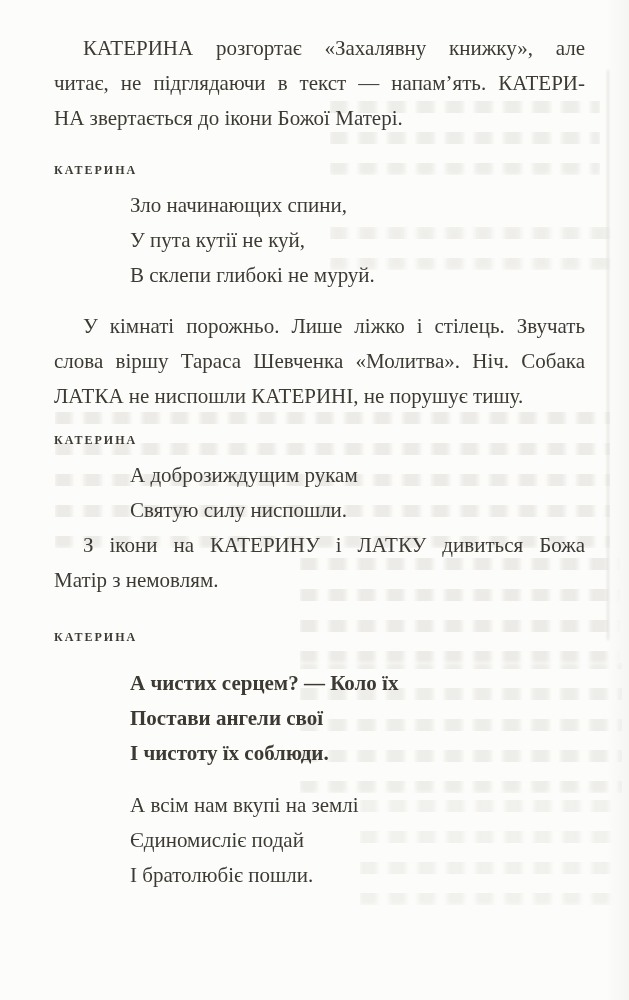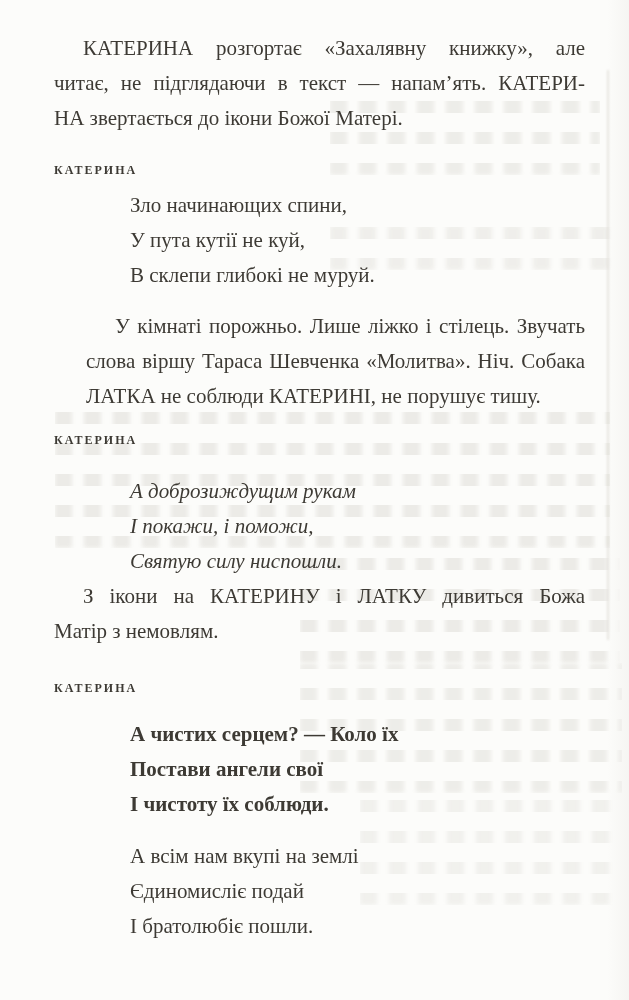--- a/index.html
+++ b/index.html
@@ -78,31 +78,30 @@
       <div class="line">НА звертається до ікони Божої Матері.</div>
     </div>
     <div class="block character" style="margin-top: 17px;">
       <div class="line">КАТЕРИНА</div>
     </div>
     <div class="block verse" style="margin-top: 0px;">
       <div class="line">Зло начинающих спини,</div>
       <div class="line">У пута кутії не куй,</div>
       <div class="line">В склепи глибокі не муруй.</div>
     </div>
-    <div class="block stage" style="margin-top: 16px; margin-left: 32px;">
+    <div class="block stage" style="margin-top: 16px;">
       <div class="line indent just">У кімнаті порожньо. Лише ліжко і стілець. Звучать</div>
       <div class="line just">слова віршу Тараса Шевченка «Молитва». Ніч. Собака</div>
-      <div class="line">ЛАТКА не соблюди КАТЕРИНІ, не порушує тишу.</div>
+      <div class="line">ЛАТКА не ниспошли КАТЕРИНІ, не порушує тишу.</div>
     </div>
     <div class="block character" style="margin-top: 9px;">
       <div class="line">КАТЕРИНА</div>
     </div>
-    <div class="block verse" style="margin-top: 16px; font-style: italic;">
+    <div class="block verse" style="margin-top: 0px;">
       <div class="line">А доброзиждущим рукам</div>
-      <div class="line">І покажи, і поможи,</div>
       <div class="line">Святую силу ниспошли.</div>
     </div>
     <div class="block stage" style="">
       <div class="line indent just">З ікони на КАТЕРИНУ і ЛАТКУ дивиться Божа</div>
       <div class="line">Матір з немовлям.</div>
     </div>
     <div class="block character" style="margin-top: 22px;">
       <div class="line">КАТЕРИНА</div>
     </div>
     <div class="block verse" style="margin-top: 11px; font-weight: bold;">

